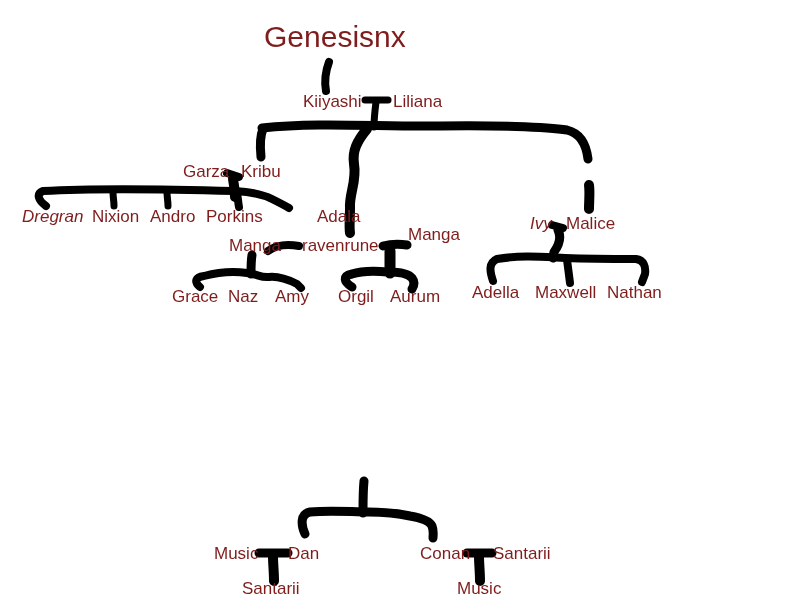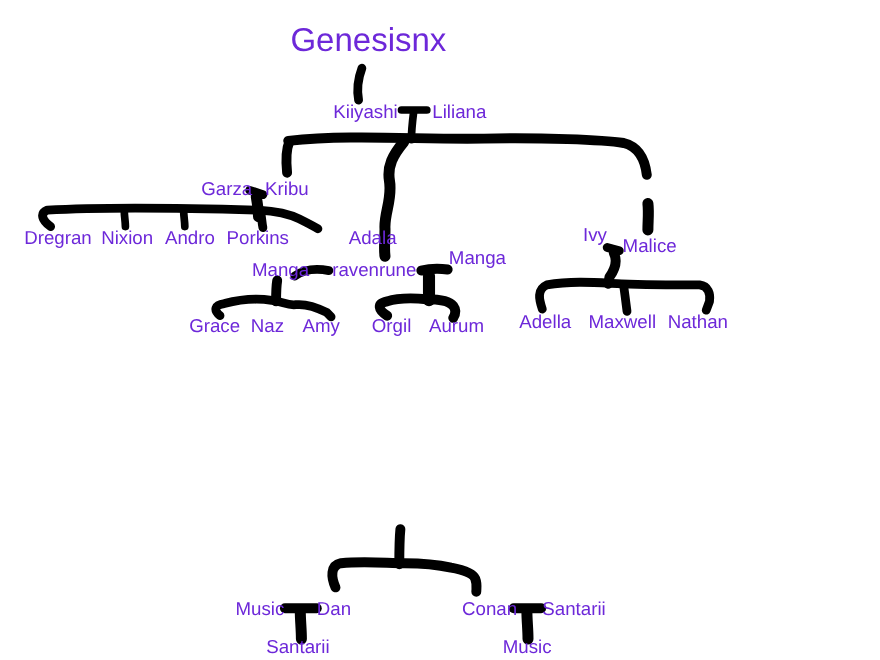--- a/index.html
+++ b/index.html
@@ -19,21 +19,21 @@
   #strokes {
     position: absolute;
     left: 0;
     top: 0;
   }
   .lbl {
     position: absolute;
     font-size: 17px;
     line-height: 1;
     white-space: nowrap;
-    color: #6d28d9;
+    color: #7f1d1d;
   }
   .lbl-root {
     font-size: 30px;
   }
   .lbl-huge {
     font-size: 147px;
     letter-spacing: 0px;
   }
 </style>
 </head>
@@ -83,37 +83,37 @@
   </svg>
 
   <div class="lbl lbl-root" style="left:264px; top:22px;">Genesisnx</div>
 
   <div class="lbl" style="left:303px; top:93px;text-align:center;">Kiiyashi</div>
   <div class="lbl" style="left:393px; top:93px;">Liliana</div>
 
   <div class="lbl" style="left:183px; top:163px;">Garza</div>
   <div class="lbl" style="left:241px; top:163px;">Kribu</div>
 
-  <div class="lbl" style="left:22px; top:208px;">Dregran</div>
+  <div class="lbl" style="left:22px; top:208px;font-style:italic;">Dregran</div>
   <div class="lbl" style="left:92px; top:208px;">Nixion</div>
   <div class="lbl" style="left:150px; top:208px;">Andro</div>
   <div class="lbl" style="left:206px; top:208px;">Porkins</div>
   <div class="lbl" style="left:271px; top:208px;margin-left:46px;">Adala</div>
 
   <div class="lbl" style="left:229px; top:237px;">Manga</div>
   <div class="lbl" style="left:302px; top:237px;">ravenrune</div>
   <div class="lbl" style="left:408px; top:226px;">Manga</div>
 
   <div class="lbl" style="left:172px; top:288px;">Grace</div>
   <div class="lbl" style="left:228px; top:288px;">Naz</div>
   <div class="lbl" style="left:275px; top:288px;">Amy</div>
   <div class="lbl" style="left:338px; top:288px;">Orgil</div>
   <div class="lbl" style="left:390px; top:288px;">Aurum</div>
 
-  <div class="lbl" style="left:530px; top:205px;">Ivy</div>
+  <div class="lbl" style="left:530px; top:215px;font-style:italic;">Ivy</div>
   <div class="lbl" style="left:566px; top:215px;">Malice</div>
 
   <div class="lbl" style="left:472px; top:284px;">Adella</div>
   <div class="lbl" style="left:535px; top:284px;">Maxwell</div>
   <div class="lbl" style="left:607px; top:284px;">Nathan</div>
 
 
   <div class="lbl" style="left:214px; top:545px;">Music</div>
   <div class="lbl" style="left:288px; top:545px;">Dan</div>
   <div class="lbl" style="left:242px; top:580px;">Santarii</div>

